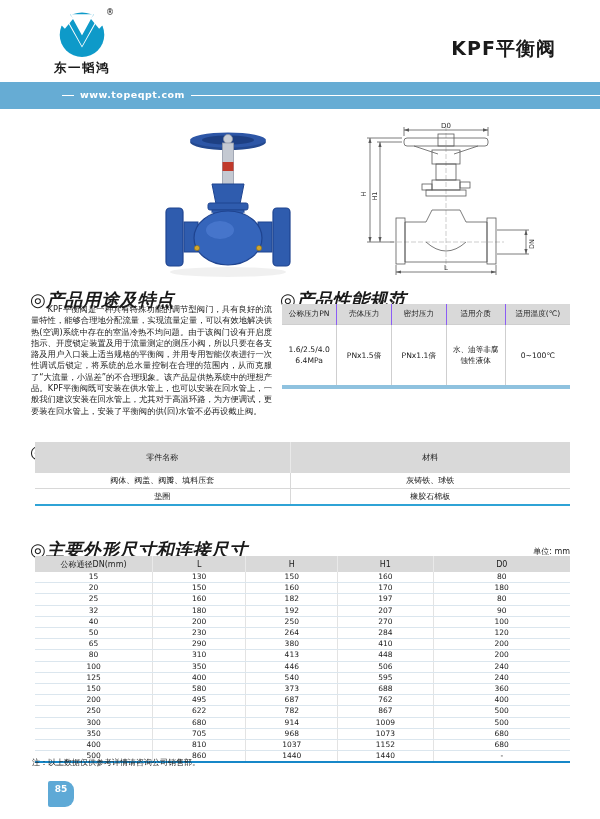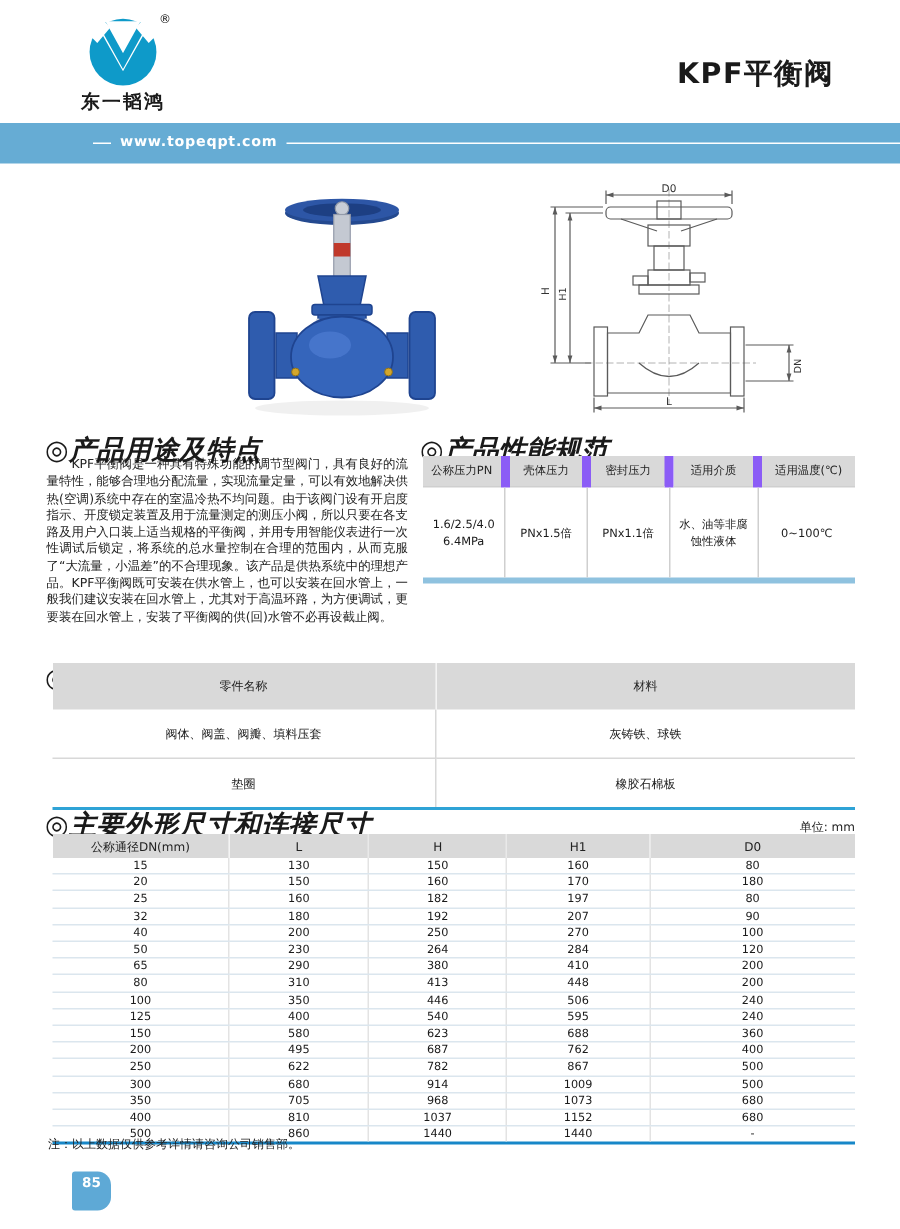--- a/index.html
+++ b/index.html
@@ -34,30 +34,30 @@
   
   .features-body{position:absolute;left:31px;top:304px;width:241px;font-size:8.3px;line-height:11.3px;
                  text-align:justify;text-indent:2em;color:#222;}
 
   table{border-collapse:collapse;table-layout:fixed;width:100%;}
   th,td{padding:0;overflow:hidden;}
 
   
   .perf-wrap{position:absolute;left:282px;top:304px;width:288px;border-bottom:4px solid #8fc2df;}
   .perf-table th{background:var(--header_gray,#d9d9d9);height:20px;font-size:7.6px;font-weight:normal;
-                 color:#222;border-right:6px solid #8b5cf6;}
+                 color:#222;border-right:1px solid #8b5cf6;}
   .perf-table td{height:60px;font-size:7.6px;text-align:center;vertical-align:middle;white-space:pre-line;
                  border-right:1px solid #cfcfcf;border-top:1px solid #cfcfcf;line-height:11px;}
   .perf-table th:last-child,.perf-table td:last-child{border-right:none;}
 
   
   .mat-wrap{position:absolute;left:35px;top:442px;width:535px;border-bottom:2px solid #2fa3d6;}
   .mat-table th{background:var(--header_gray,#d9d9d9);height:31px;font-size:8px;font-weight:normal;
                 color:#222;border-right:1px solid #e9e9e9;}
-  .mat-table td{height:32px;font-size:8px;text-align:center;border-bottom:1px solid #d8d8d8;
+  .mat-table td{height:15px;font-size:8px;text-align:center;border-bottom:1px solid #d8d8d8;
                 border-right:1px solid #d8d8d8;}
   .mat-table th:last-child,.mat-table td:last-child{border-right:none;}
   .mat-table tr:last-child td{border-bottom:none;}
 
   
   .dim-wrap{position:absolute;left:35px;top:556px;width:535px;border-bottom:2px solid var(--table_bottom_blue,#1787c8);}
   .dim-table th{background:var(--header_gray,#d9d9d9);height:16px;font-size:8px;font-weight:normal;
                 color:#222;border-right:1px solid #e9e9e9;}
   .dim-table td{height:10.2px;font-size:7.5px;text-align:center;border-bottom:1px solid #dbe6ee;
                 border-right:1px solid #e3e3e3;line-height:10.2px;}
@@ -322,21 +322,21 @@
           <tr>
             <td>125</td>
             <td>400</td>
             <td>540</td>
             <td>595</td>
             <td>240</td>
           </tr>
           <tr>
             <td>150</td>
             <td>580</td>
-            <td>623</td>
+            <td>373</td>
             <td>688</td>
             <td>360</td>
           </tr>
           <tr>
             <td>200</td>
             <td>495</td>
             <td>687</td>
             <td>762</td>
             <td>400</td>
           </tr>

